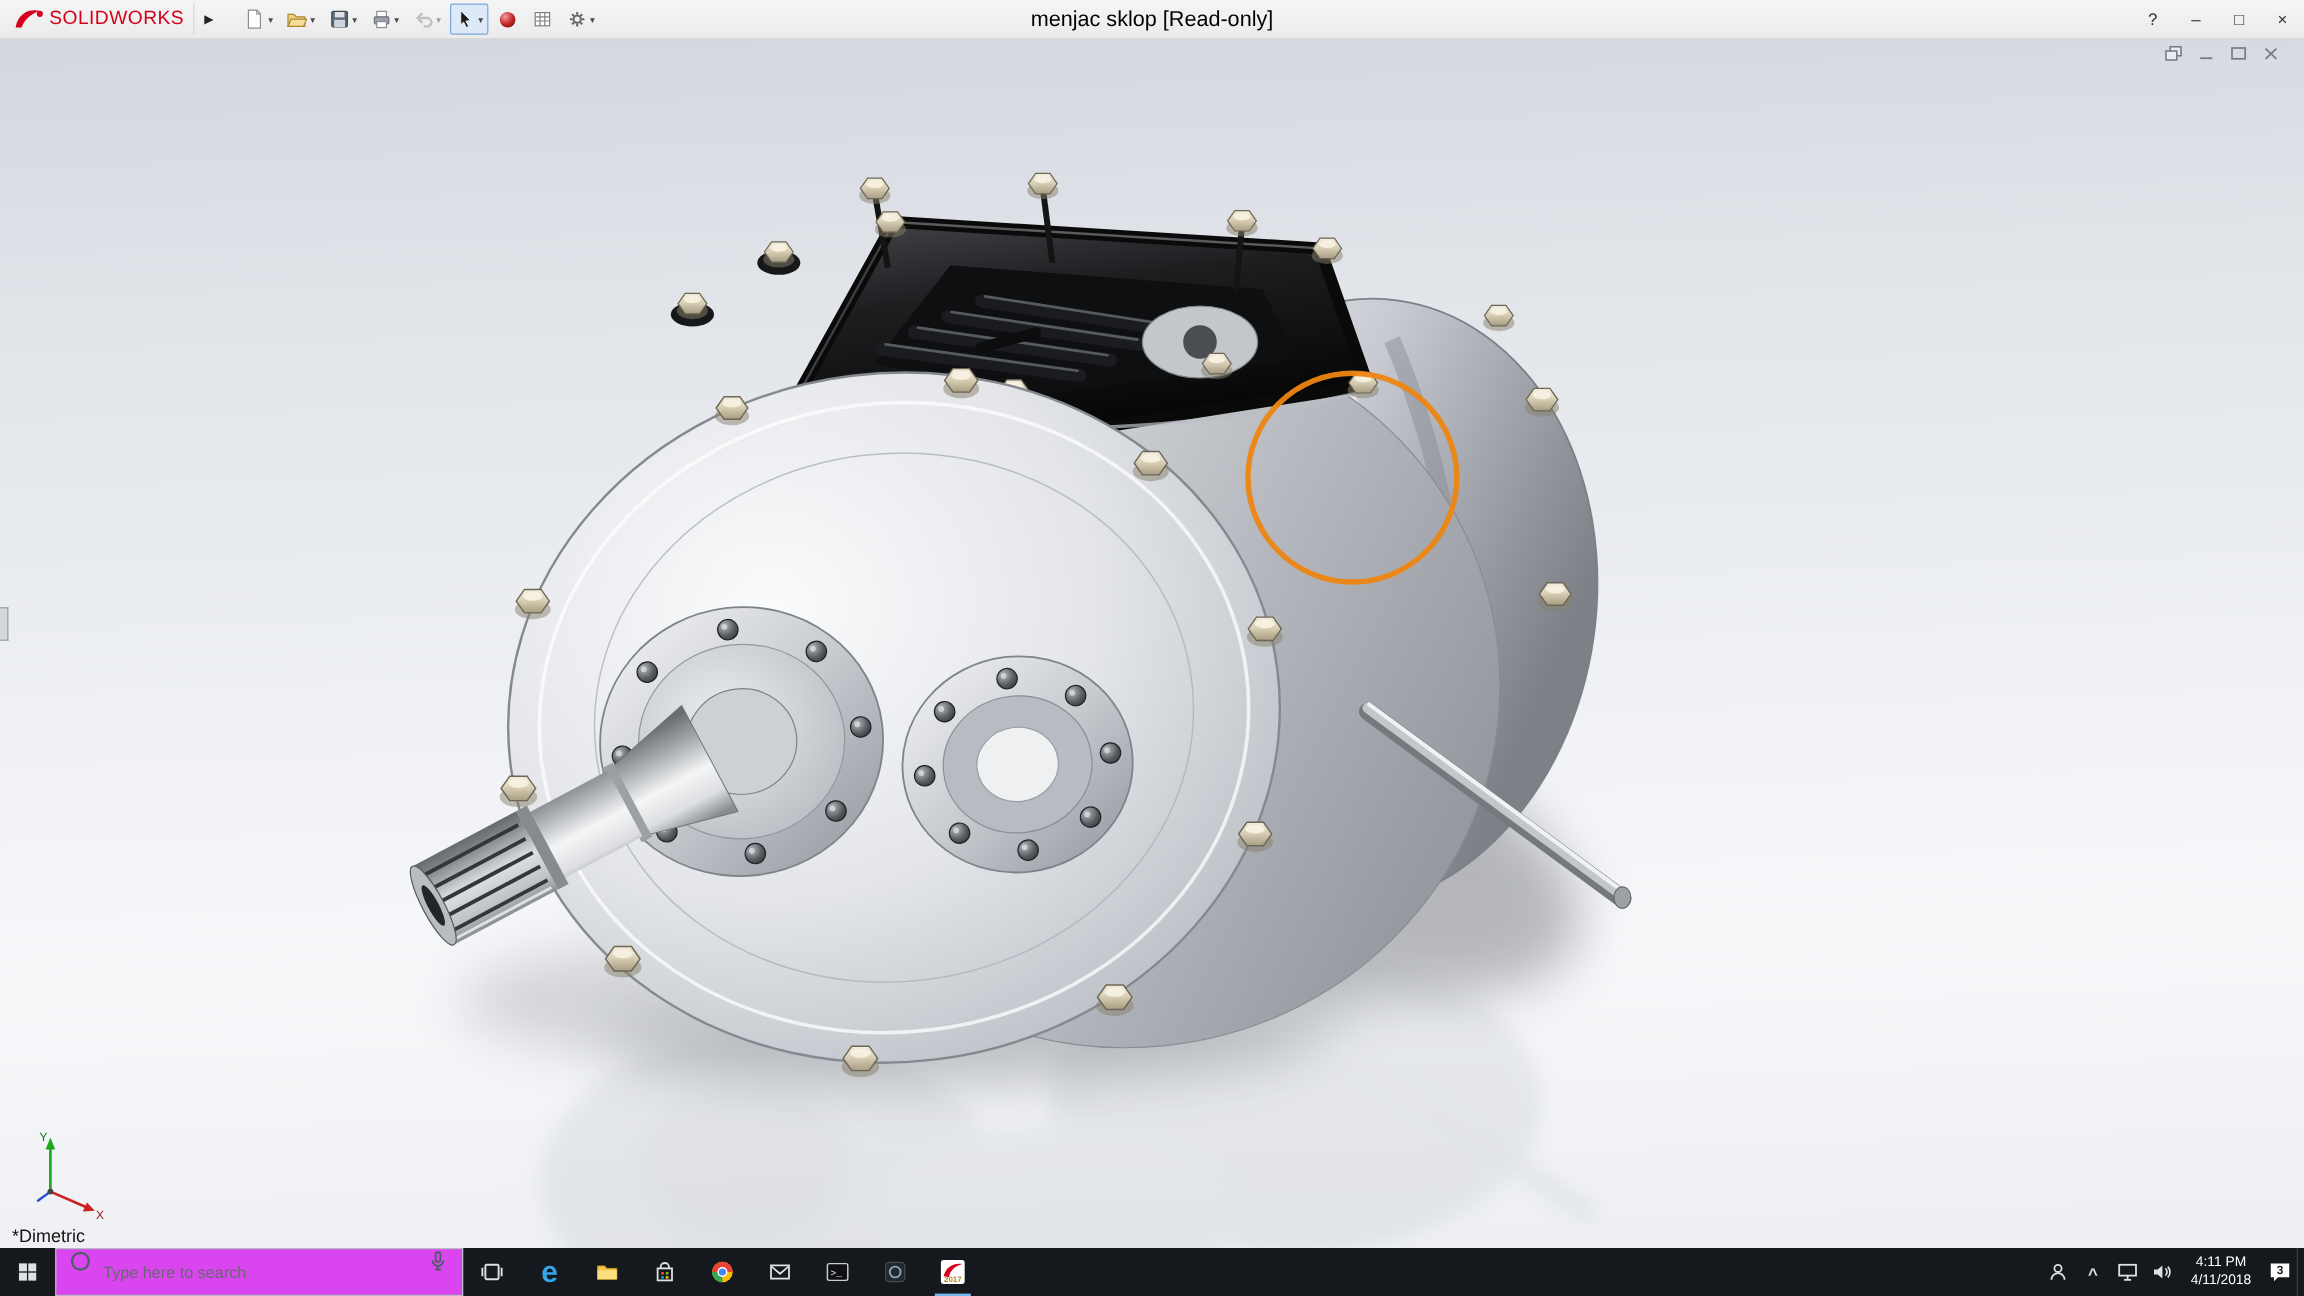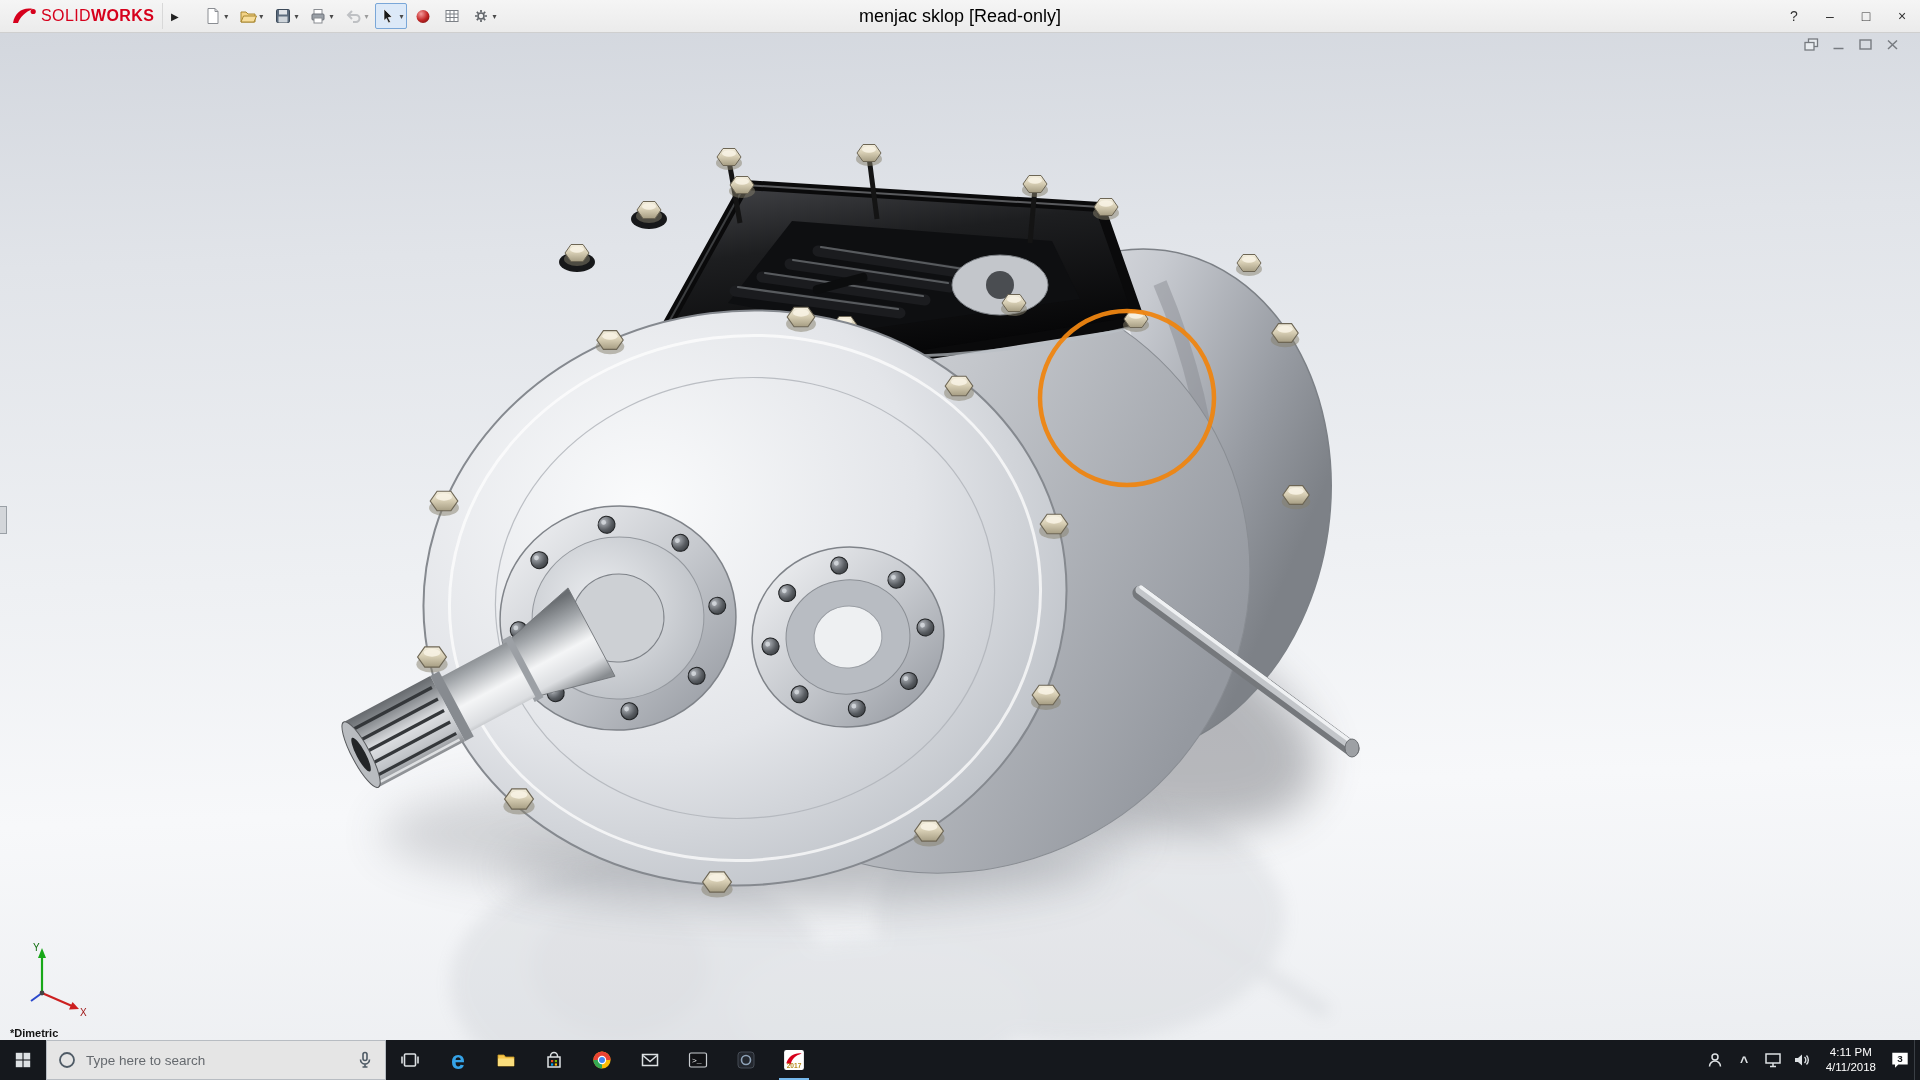--- a/index.html
+++ b/index.html
@@ -3,45 +3,45 @@
 <meta charset="utf-8">
 <style>
   *{margin:0;padding:0;box-sizing:border-box}
   html,body{width:1920px;height:1080px;overflow:hidden;font-family:"Liberation Sans",sans-serif;background:#e8eaee}
 
   
   .titlebar{position:absolute;top:0;left:0;right:0;height:33px;background:linear-gradient(#f5f5f5,#ebebeb);border-bottom:1px solid #cfcfcf;display:flex;align-items:center;z-index:20}
   .brand{display:flex;align-items:center;gap:5px;padding:0 8px 0 10px}
   .brand-text{font-size:16px;letter-spacing:.4px;white-space:nowrap}
   .brand-solid{color:#d6001c;font-weight:400}
-  .brand-works{color:#d6001c;font-weight:700}
+  .brand-works{color:#d6001c;font-weight:400}
   .flyout-btn{width:24px;height:26px;display:flex;align-items:center;justify-content:center;font-size:10px;color:#222;border-left:1px solid #d8d8d8}
   .tb{display:flex;align-items:center;gap:3px;margin-left:14px}
   .tb-btn{display:flex;align-items:center;height:26px;padding:0 3px;border:1px solid transparent;border-radius:2px;cursor:default}
   .tb-btn .caret{font-size:8px;color:#4a4a4a;margin-left:2px}
   .tb-btn.pressed{background:#dce9f8;border-color:#7aa7d8}
   .tb-btn.disabled{opacity:.5}
   .doc-title{position:absolute;left:50%;transform:translateX(-50%);font-size:18px;color:#000;white-space:nowrap}
   .win-controls{margin-left:auto;display:flex;height:100%}
   .win-btn{width:36px;display:flex;align-items:center;justify-content:center;font-size:14px;color:#333}
 
   
   .viewport{position:absolute;top:33px;left:0;right:0;bottom:40px;
     background:linear-gradient(178deg,#d3d7de 0%,#e1e4e9 22%,#eef0f3 52%,#f7f8fa 74%,#eceef1 100%)}
   .scene{position:absolute;inset:0;width:100%;height:100%}
   .doc-controls{position:absolute;top:5px;right:20px;display:flex;gap:12px;z-index:5}
   .doc-controls .dc{opacity:.8}
-  .view-label{position:absolute;left:10px;bottom:1px;font-size:11px;font-weight:700;color:#141414;z-index:4}
+  .view-label{position:absolute;left:10px;bottom:1px;font-size:15px;font-weight:400;color:#141414;z-index:4}
   .triad{position:absolute;left:20px;bottom:24px;z-index:4}
   .splitter{position:absolute;left:0;top:47%;width:7px;height:28px;background:#d3d6da;border:1px solid #9aa0a6;border-left:none;z-index:4}
 
   
   .taskbar{position:absolute;left:0;right:0;bottom:0;height:40px;background:#15181d;display:flex;align-items:stretch;z-index:30}
   .tb-start{width:46px;display:flex;align-items:center;justify-content:center}
-  .search{width:340px;background:#e5e5e5;display:flex;align-items:center;padding:0 10px;gap:9px;border:1px solid #b7bcc2}
+  .search{width:340px;background:#d946ef;display:flex;padding:0 10px;gap:9px;border:1px solid #b7bcc2}
   .search input{flex:1;border:none;outline:none;font-size:13.5px;color:#333;background:transparent;font-family:inherit;min-width:0}
   .search input::placeholder{color:#65696e}
   .ticon{width:48px;display:flex;align-items:center;justify-content:center;position:relative}
   .ticon.active::after{content:"";position:absolute;bottom:0;left:9px;right:9px;height:2px;background:#76b9ed}
   .edge-e{font-size:25px;font-weight:700;color:#35a3e8;line-height:1}
   .chev{color:#dde1e4;font-size:14px;font-weight:700;transform:translateY(2px)}
   .tray{margin-left:auto;display:flex;align-items:center}
   .tray-btn{width:29px;height:40px;display:flex;align-items:center;justify-content:center}
   .clock{color:#fff;font-size:11.5px;text-align:center;line-height:1.3;padding:0 9px;white-space:nowrap}
   .show-desktop{width:6px;border-left:1px solid #3a3f45;height:100%}

